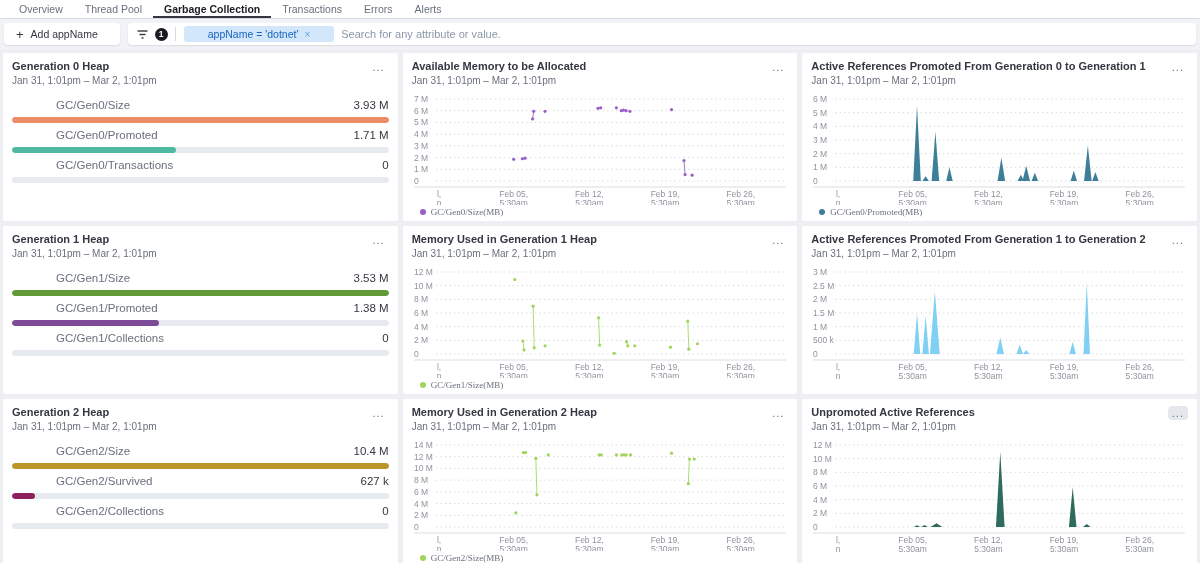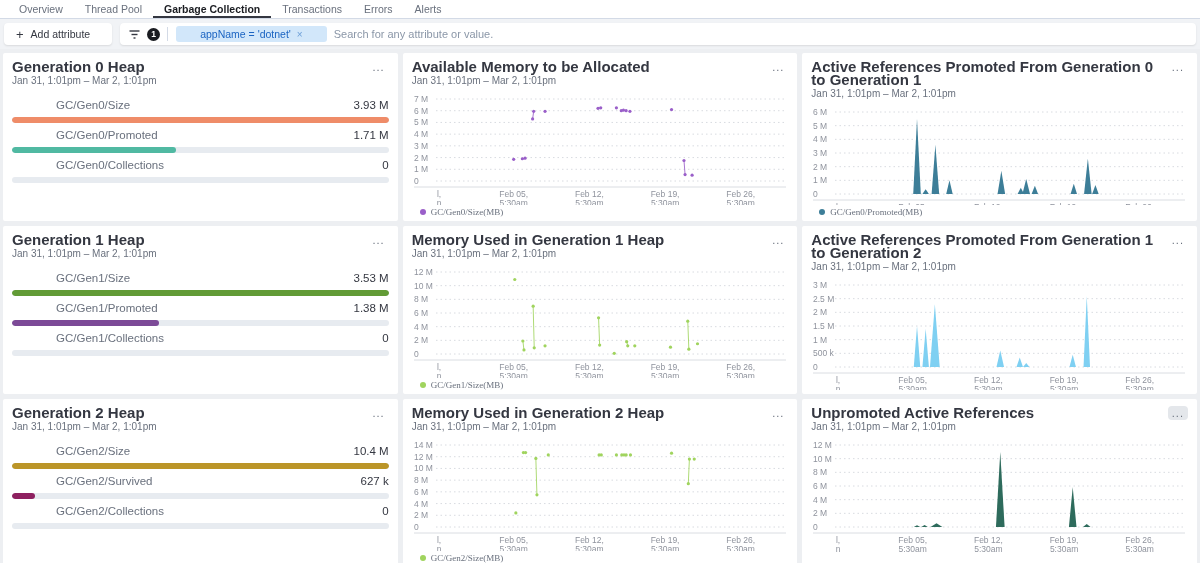--- a/index.html
+++ b/index.html
@@ -29,21 +29,21 @@
   .chip .x { margin-left:6px; color:#6d9fd8; font-size:10px; cursor:pointer; }
   .searchinput { border:none; outline:none; flex:1; font-size:11px; margin-left:7px;
     color:#343741; font-family:"Liberation Sans", sans-serif; background:transparent; }
   .searchinput::placeholder { color:#8b97a8; }
   
   .grid { display:grid; grid-template-columns:repeat(3,1fr); grid-auto-rows:168px;
     gap:5px; padding:4px 3px; }
   .panel { background:#fff; border-radius:2px; padding:7px 9px 4px 9px; overflow:hidden;
     display:flex; flex-direction:column; }
   .phead { display:flex; justify-content:space-between; align-items:flex-start; margin-bottom:7px; }
-  .ptitle { font-size:15px; font-weight:bold; color:#343741; line-height:13px; }
+  .ptitle { font-size:11px; font-weight:bold; color:#343741; line-height:13px; }
   .psub { font-size:10px; color:#69707d; margin-top:2px; }
   .menu { color:#69707d; font-size:11px; letter-spacing:1px; line-height:8px; padding:3px 4px;
     cursor:pointer; border-radius:4px; user-select:none; }
   .menu.hl { background:#e4e7eb; }
   
   .mrow { margin-top:6px; }
   .mline { display:flex; justify-content:space-between; font-size:11.5px; margin-bottom:6px; }
   .mlabel { color:#69707d;margin-left:44px; }
   .mvalue { color:#343741; }
   .track { height:6px; border-radius:3px; background:#e7ebf0; overflow:hidden; }
@@ -61,21 +61,21 @@
     <div class="tab">Thread Pool</div>
     <div class="tab active">Garbage Collection</div>
     <div class="tab">Transactions</div>
     <div class="tab">Errors</div>
     <div class="tab">Alerts</div>
   </div>
 
 <div class="filterbar">
   <div class="addvar">
     <span class="plus">+</span>
-    <span>Add attribute</span>
+    <span>Add appName</span>
   </div>
   <div class="searchbar">
     <span class="fl-icon">
       <svg width="13" height="11" viewBox="0 0 13 11">
         <line x1="1.5" y1="2" x2="11.5" y2="2" stroke="#343741" stroke-width="1.4"></line>
         <line x1="3.5" y1="5.5" x2="9.5" y2="5.5" stroke="#343741" stroke-width="1.4"></line>
         <line x1="5.5" y1="9" x2="7.5" y2="9" stroke="#343741" stroke-width="1.4"></line>
       </svg>
     </span>
     <span class="badge">1</span>
@@ -110,21 +110,21 @@
         <div class="mline">
           <span class="mlabel">GC/Gen0/Promoted</span>
           <span class="mvalue">1.71 M</span>
         </div>
         <div class="track">
           <div class="fill" style="width: 43.5%; background: rgb(80, 185, 162);"></div>
         </div>
       </div>
       <div class="mrow">
         <div class="mline">
-          <span class="mlabel">GC/Gen0/Collections</span>
+          <span class="mlabel">GC/Gen0/Transactions</span>
           <span class="mvalue">0</span>
         </div>
         <div class="track">
           <div class="fill" style="width: 0%; background: rgb(152, 162, 179);"></div>
         </div>
       </div>
     </div>
     <div class="panel">
       <div class="phead">
         <div>

